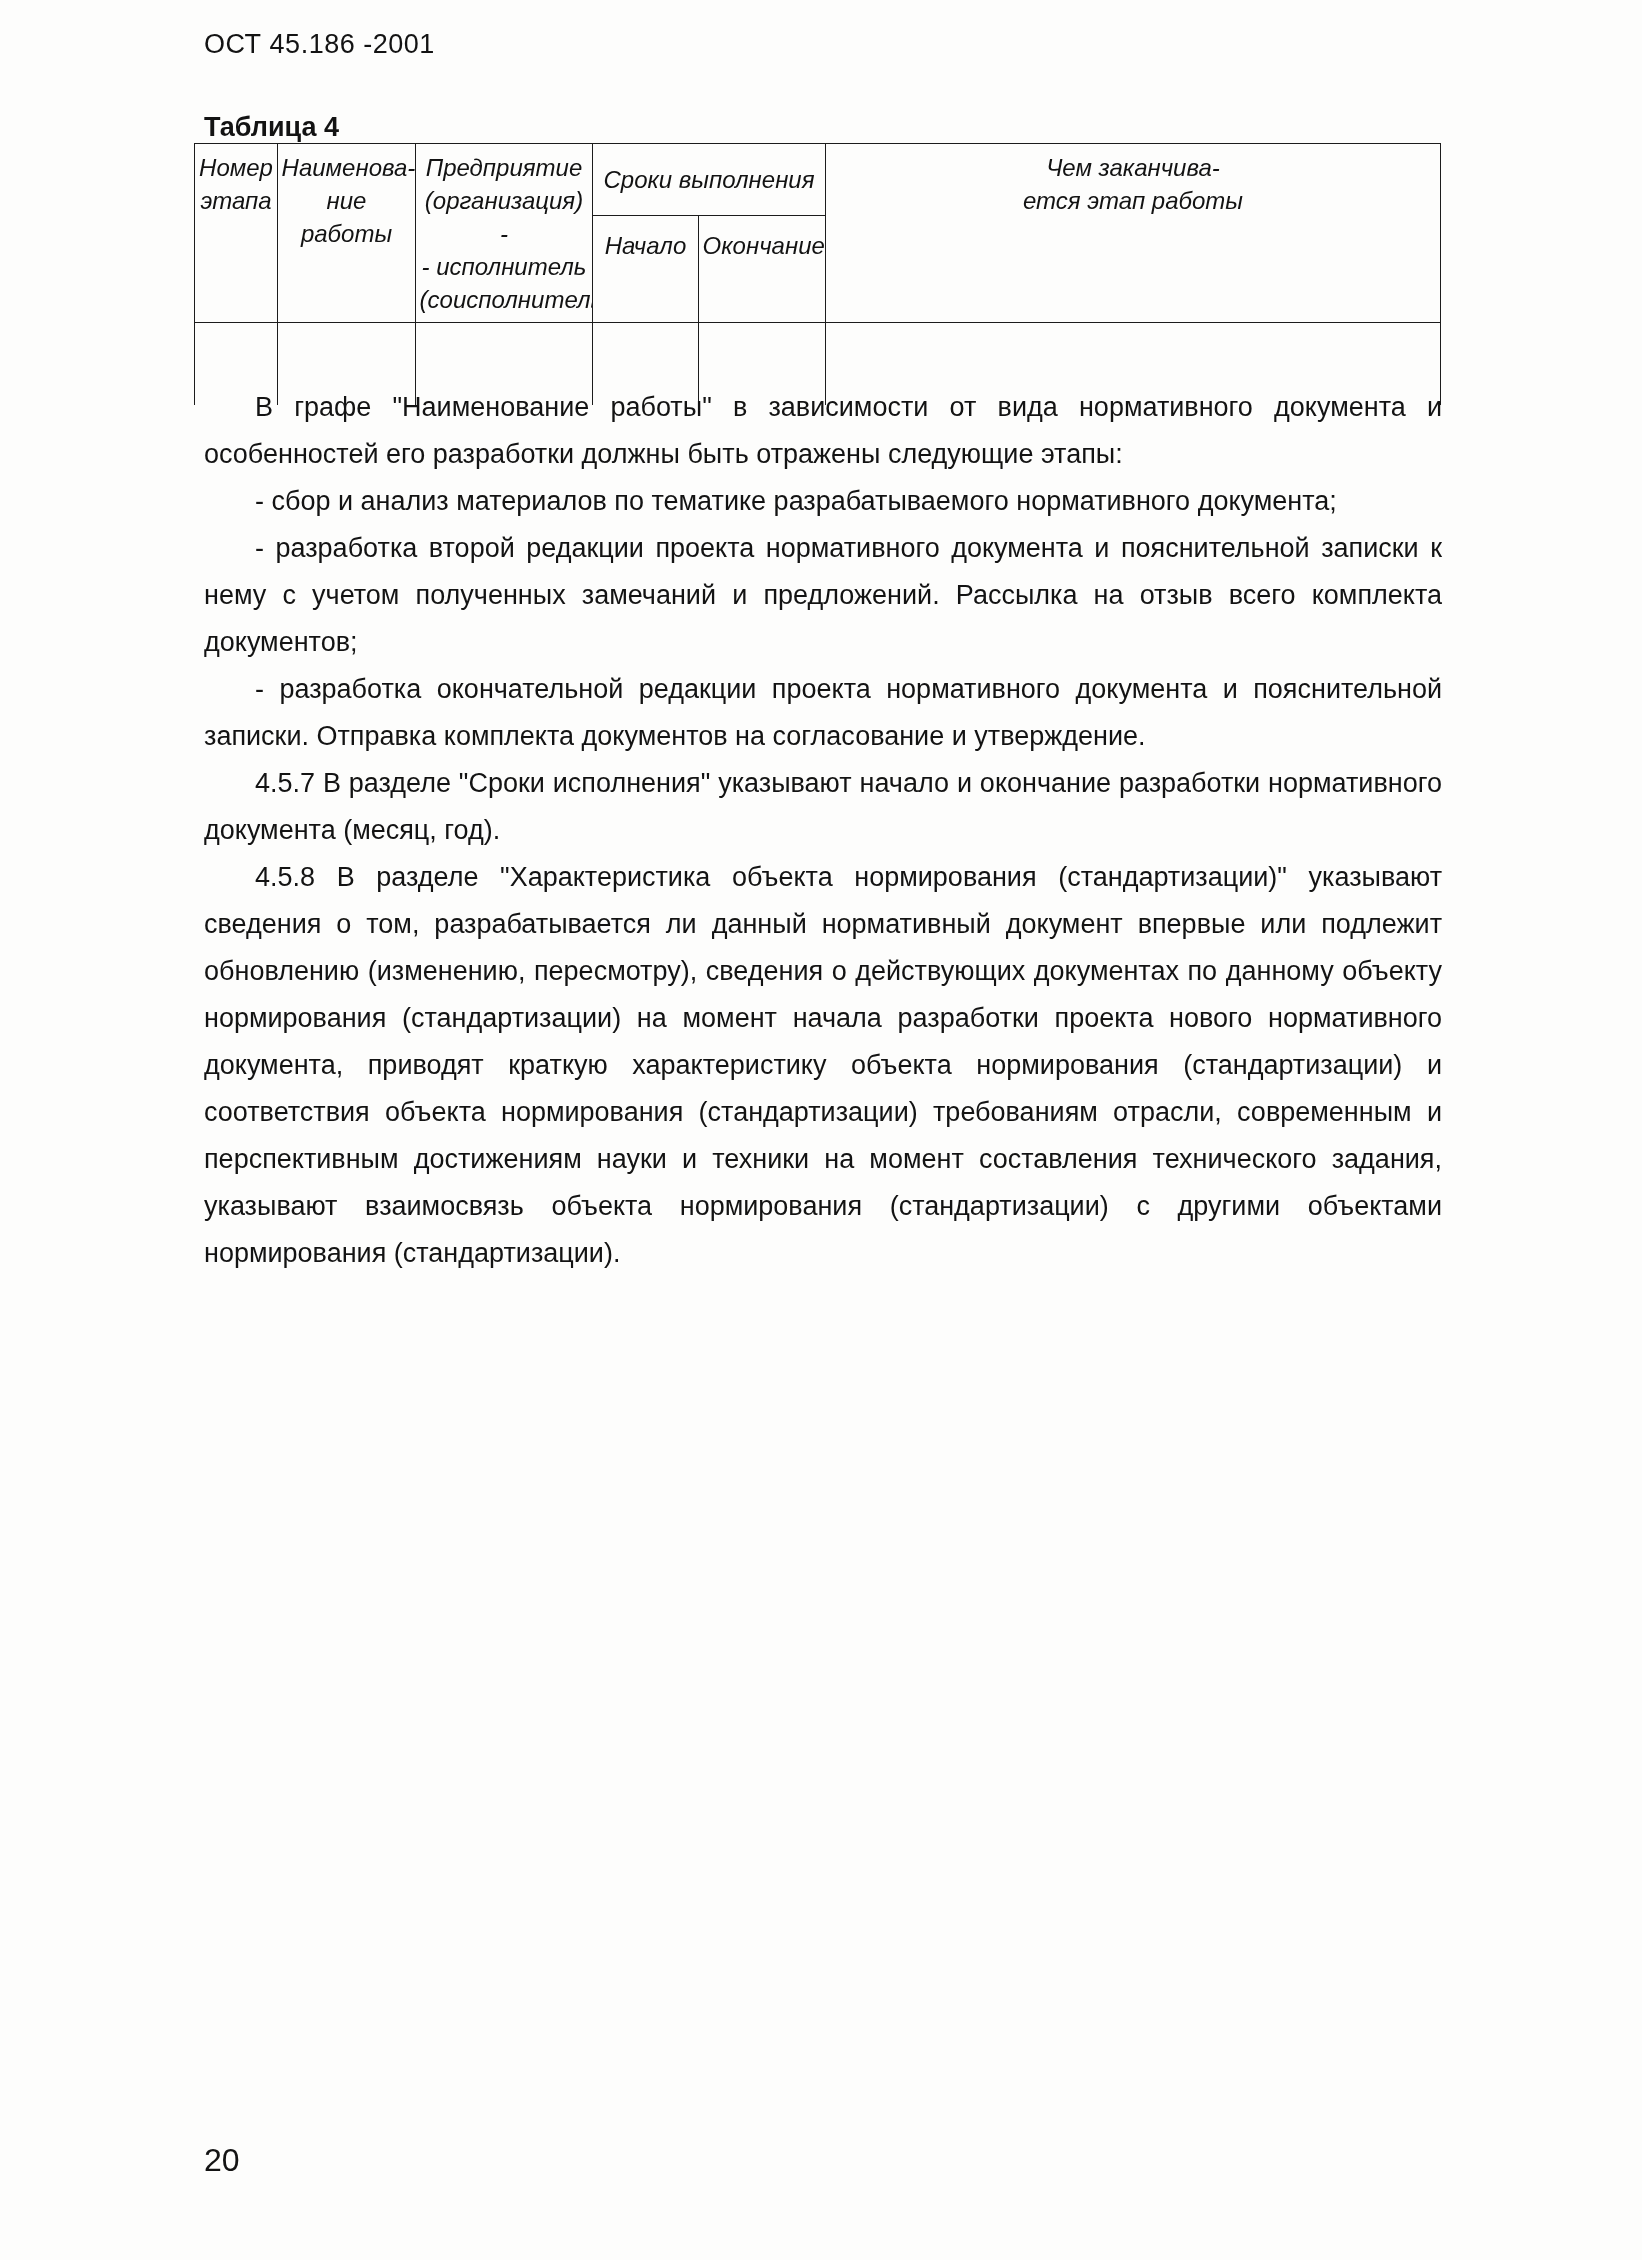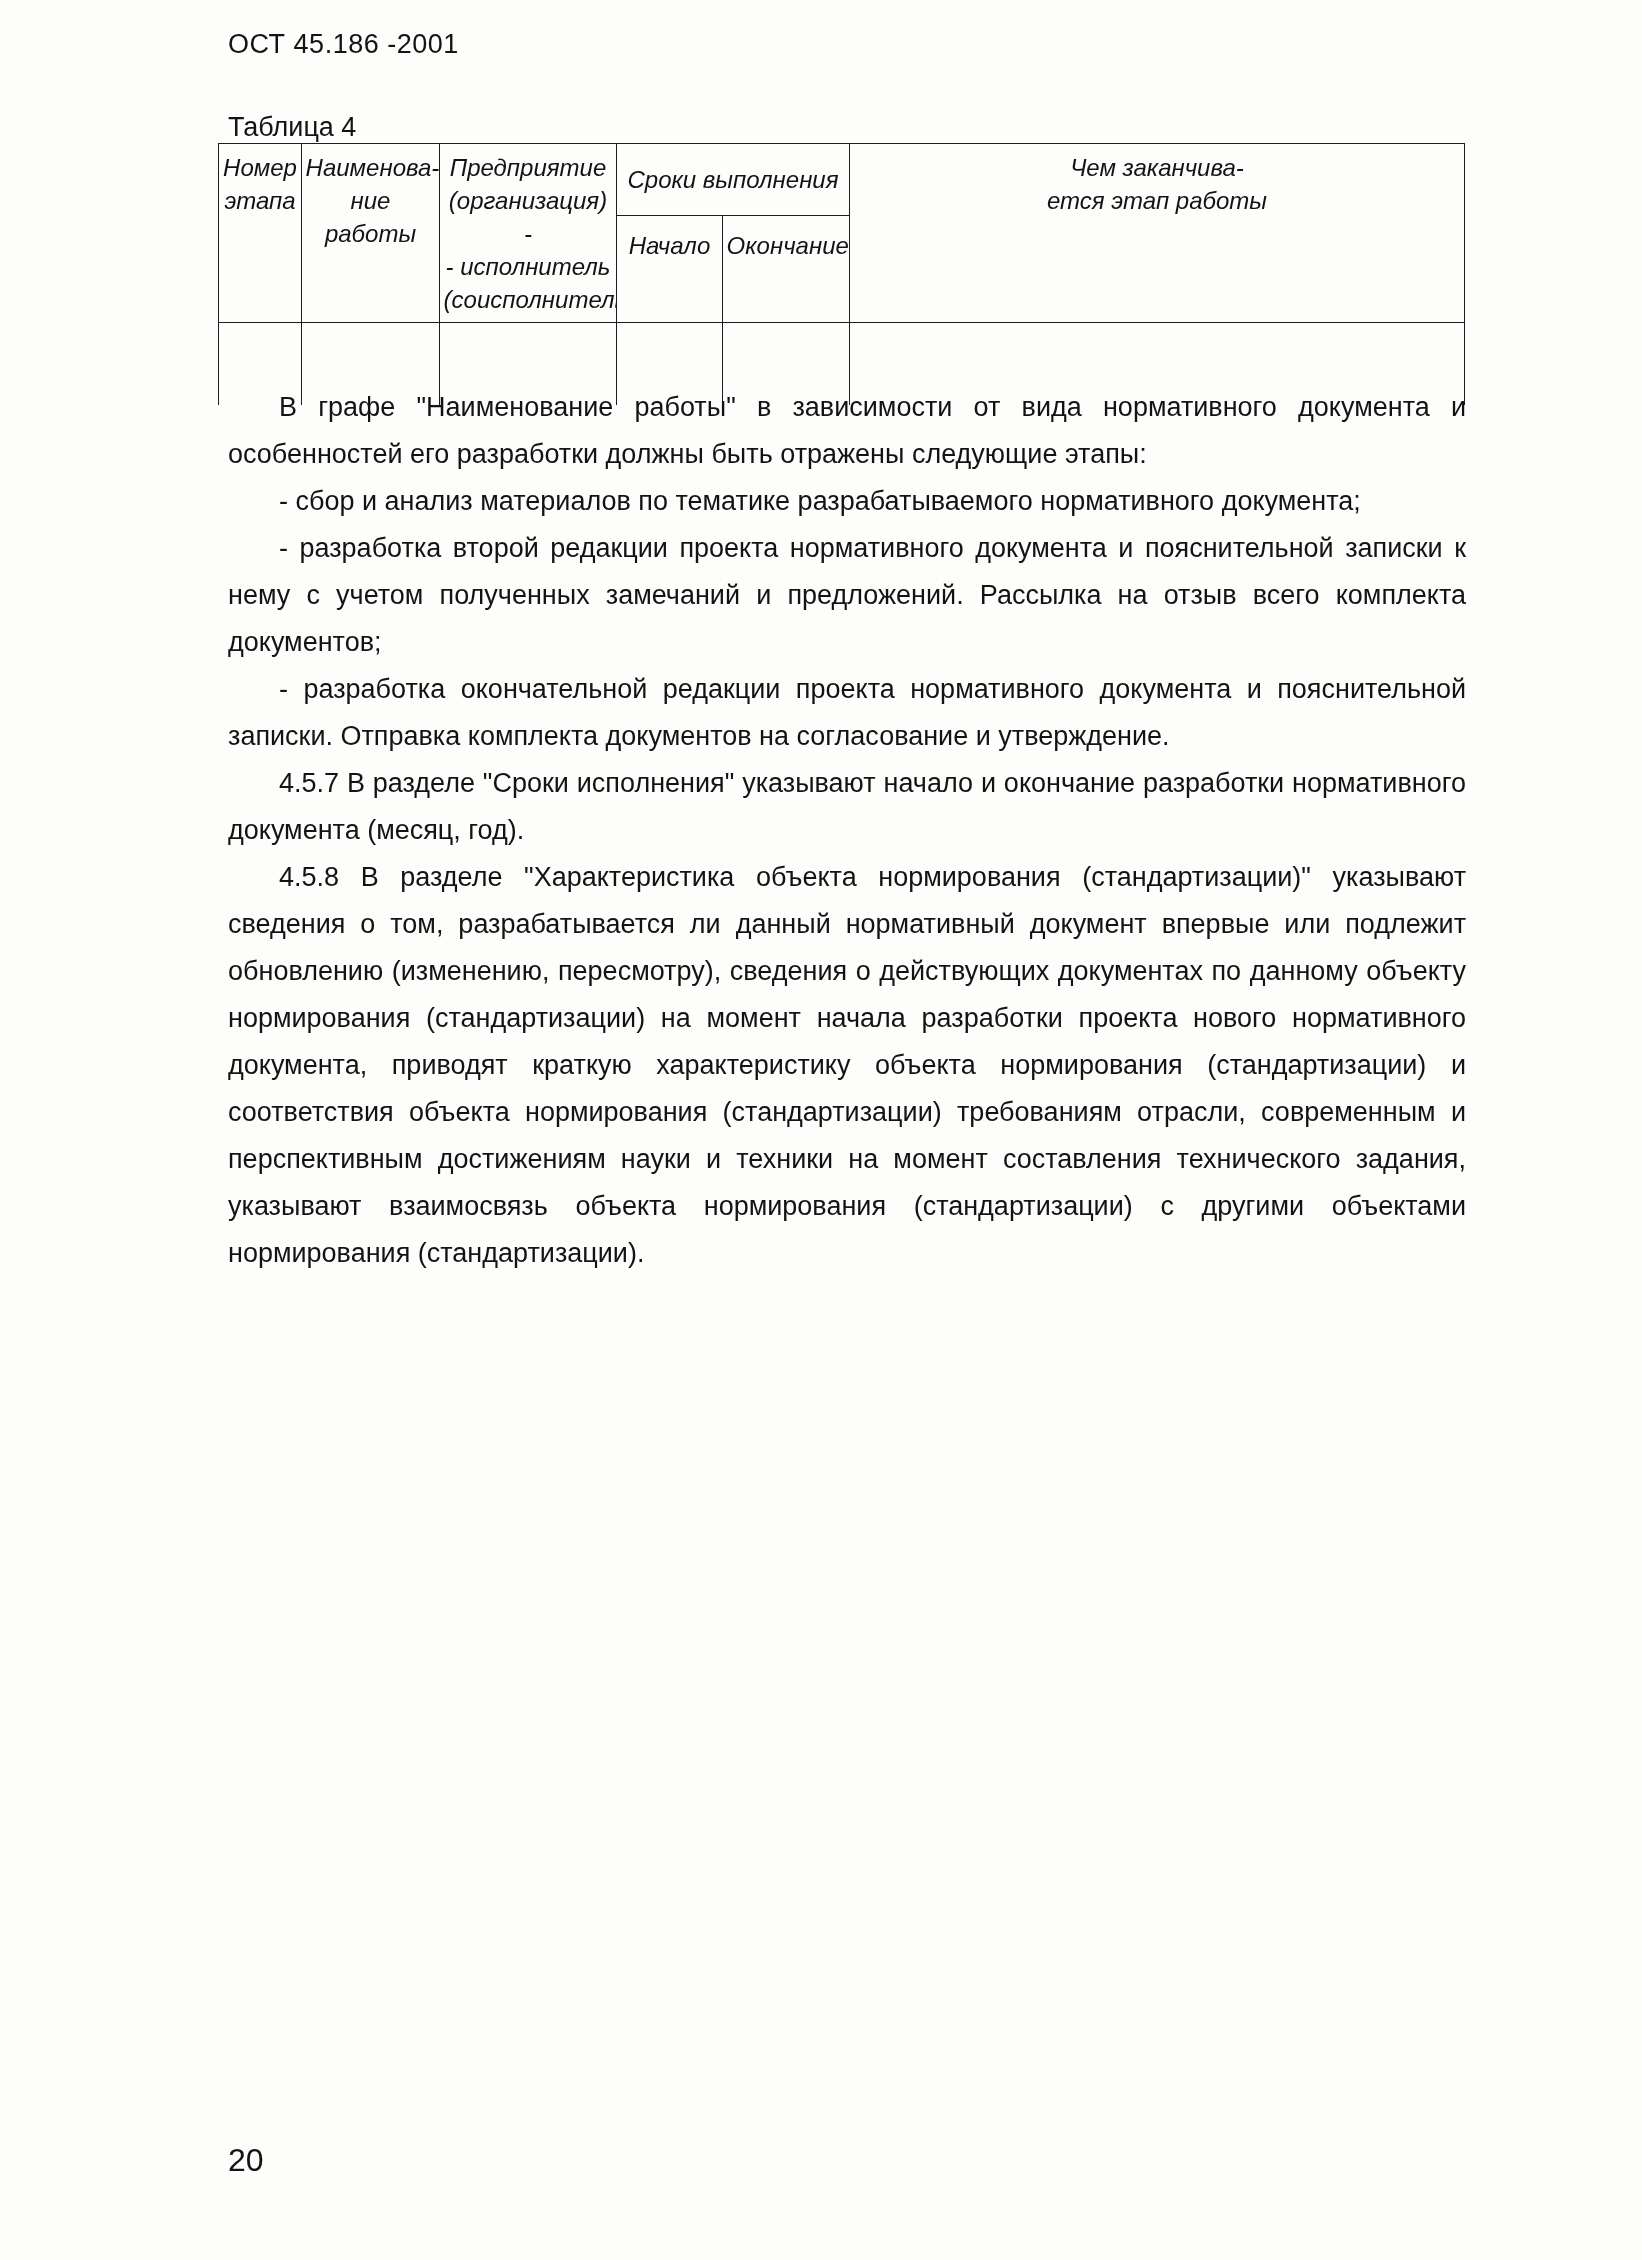--- a/index.html
+++ b/index.html
@@ -5,39 +5,40 @@
   html, body { margin: 0; padding: 0; }
   body {
     width: 1643px;
     height: 2261px;
     background: #fdfdfc;
     font-family: "Liberation Sans", sans-serif;
     color: #131313;
     position: relative;
     overflow: hidden;
   }
-  .page { position: absolute; inset: 0; margin-left: 24px; }
+  .page { position: absolute; inset: 0; }
 
   .doc-code {
     position: absolute;
     left: 204px; top: 29px;
     font-size: 27px;
     letter-spacing: 0.5px;
   }
   .intro {
     position: absolute;
     left: 204px; top: 72px;
     width: 1238px;
     font-size: 27px;
     text-indent: 51px;
   }
   .caption {
     position: absolute;
     left: 204px; top: 112px;
     font-size: 27px;
+    font-weight: bold;
   }
 
   table.stages {
     position: absolute;
     left: 194px; top: 143px;
     width: 1247px;
     border-collapse: collapse;
     table-layout: fixed;
   }
   table.stages td {

